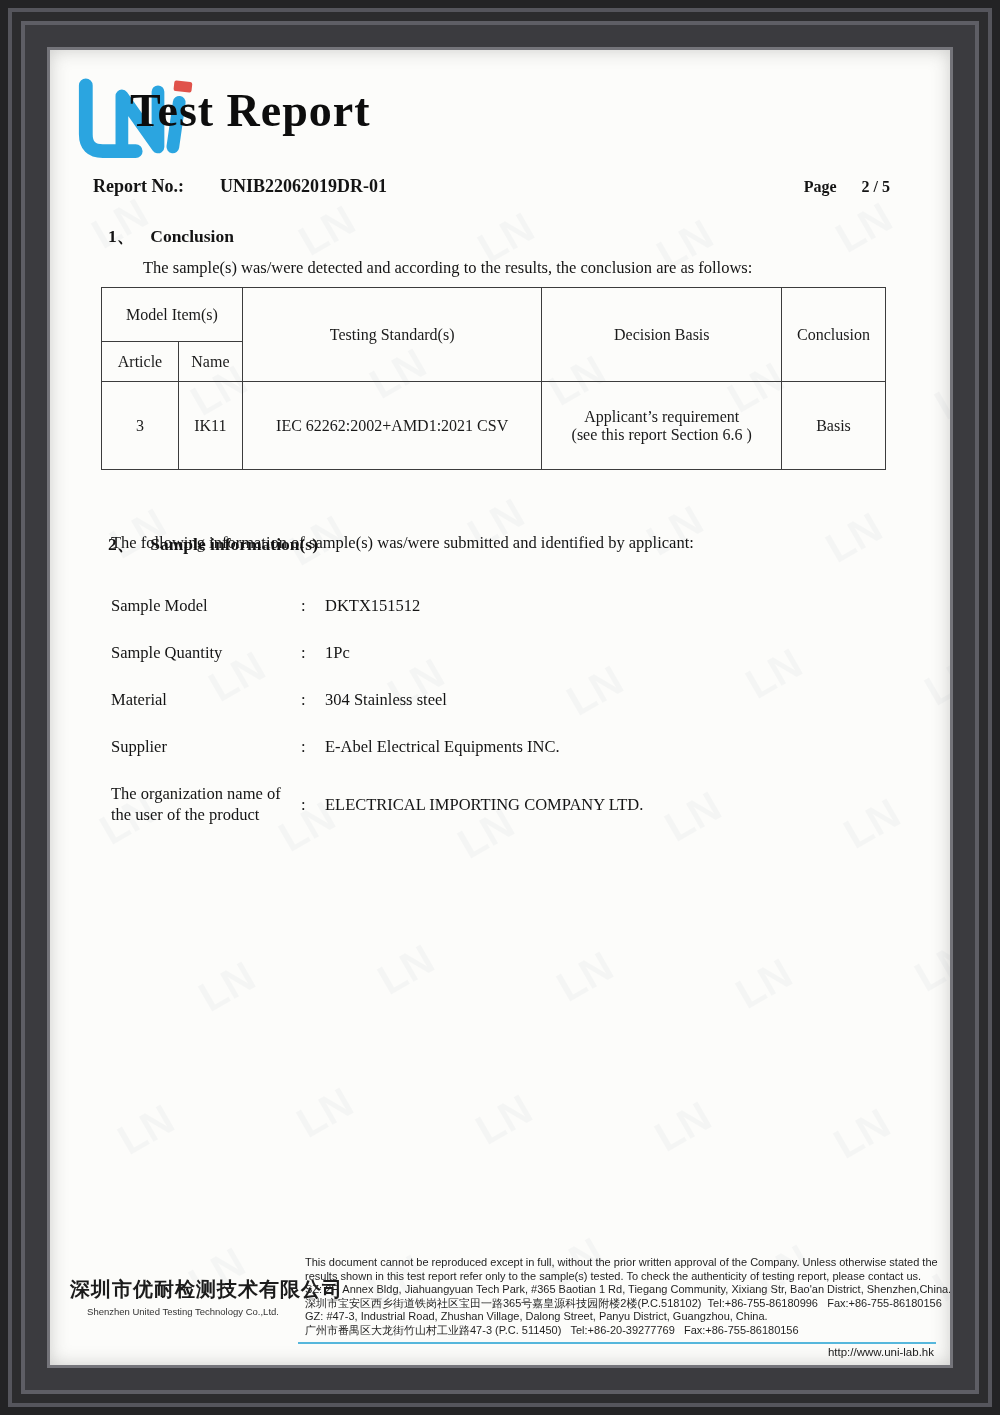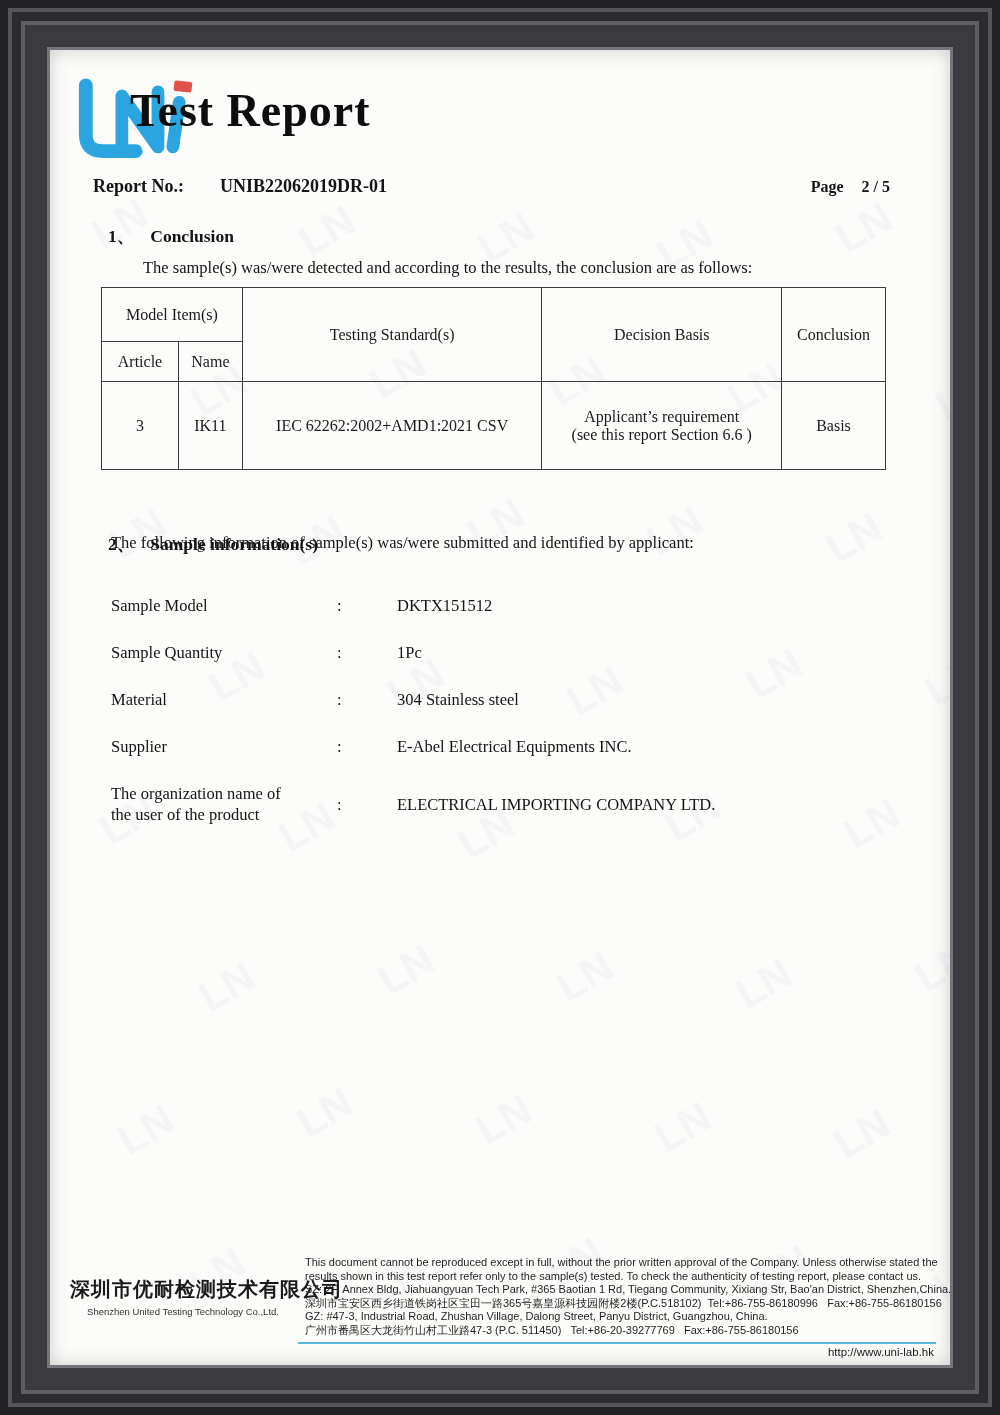--- a/index.html
+++ b/index.html
@@ -31,21 +31,21 @@
     position:absolute; left:0; right:0; top:34px; text-align:left; padding-left:80px;
     font-size:46px; font-weight:bold; letter-spacing:1px; color:#0d0d0d;
   }
   .report-row {
     position:absolute; left:43px; right:60px; top:126px;
     display:flex; justify-content:space-between; align-items:baseline;
     font-weight:bold; font-size:18px;
   }
   .report-value { margin-left:36px; }
   .page-box { font-size:16px; }
-  .page-num { margin-left:18px; }
+  .page-num { margin-left:25px; }
 
   
   .sec-head { position:absolute; left:58px; font-size:17.5px; font-weight:bold; }
   .sec-head .sec-label { margin-left:16px; }
   .s1-head { top:174px; }
   .s2-head { top:482px; }
   .intro { position:absolute; left:61px; font-size:16.5px; }
   .s1-intro { top:208px;margin-left:32px; }
   .s2-intro { top:483px; }
 
@@ -55,21 +55,21 @@
     border-collapse:collapse; font-size:16px; text-align:center;
     color:#1a1a1a;
   }
   .ctable td { border:1.5px solid #3c3c3c; padding:2px 4px; }
   .ctable .r1 td { height:54px; }
   .ctable .r2 td { height:40px; }
   .ctable .r3 td { height:88px; }
 
   
   .fields { position:absolute; left:61px; top:545px; width:720px; font-size:16.5px; line-height:21px; }
-  .field { display:flex; margin-bottom:26px;gap:36px; }
+  .field { display:flex; margin-bottom:26px; }
   .field.tall { align-items:center; margin-top:6px; }
   .f-label { width:190px; }
   .f-colon { width:16px; text-align:left; }
   .f-value { padding-left:8px; }
 
   
   .footer { position:absolute; left:20px; right:14px; top:1206px; font-family:"Liberation Sans", sans-serif; }
   .footer-main { display:flex; align-items:center; }
   .company { width:226px; text-align:center; color:#1b1b1b; }
   .company-cn { font-size:20px; font-weight:bold; letter-spacing:1px; white-space:nowrap; }

